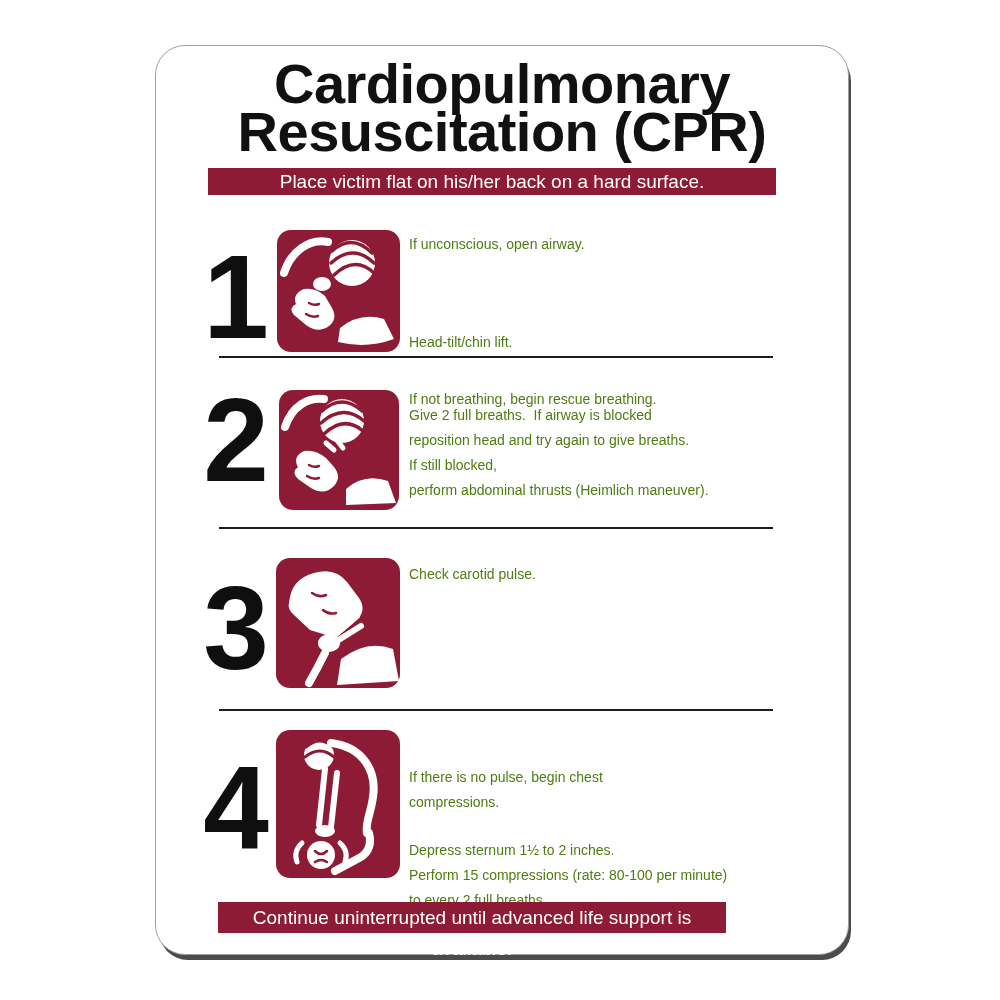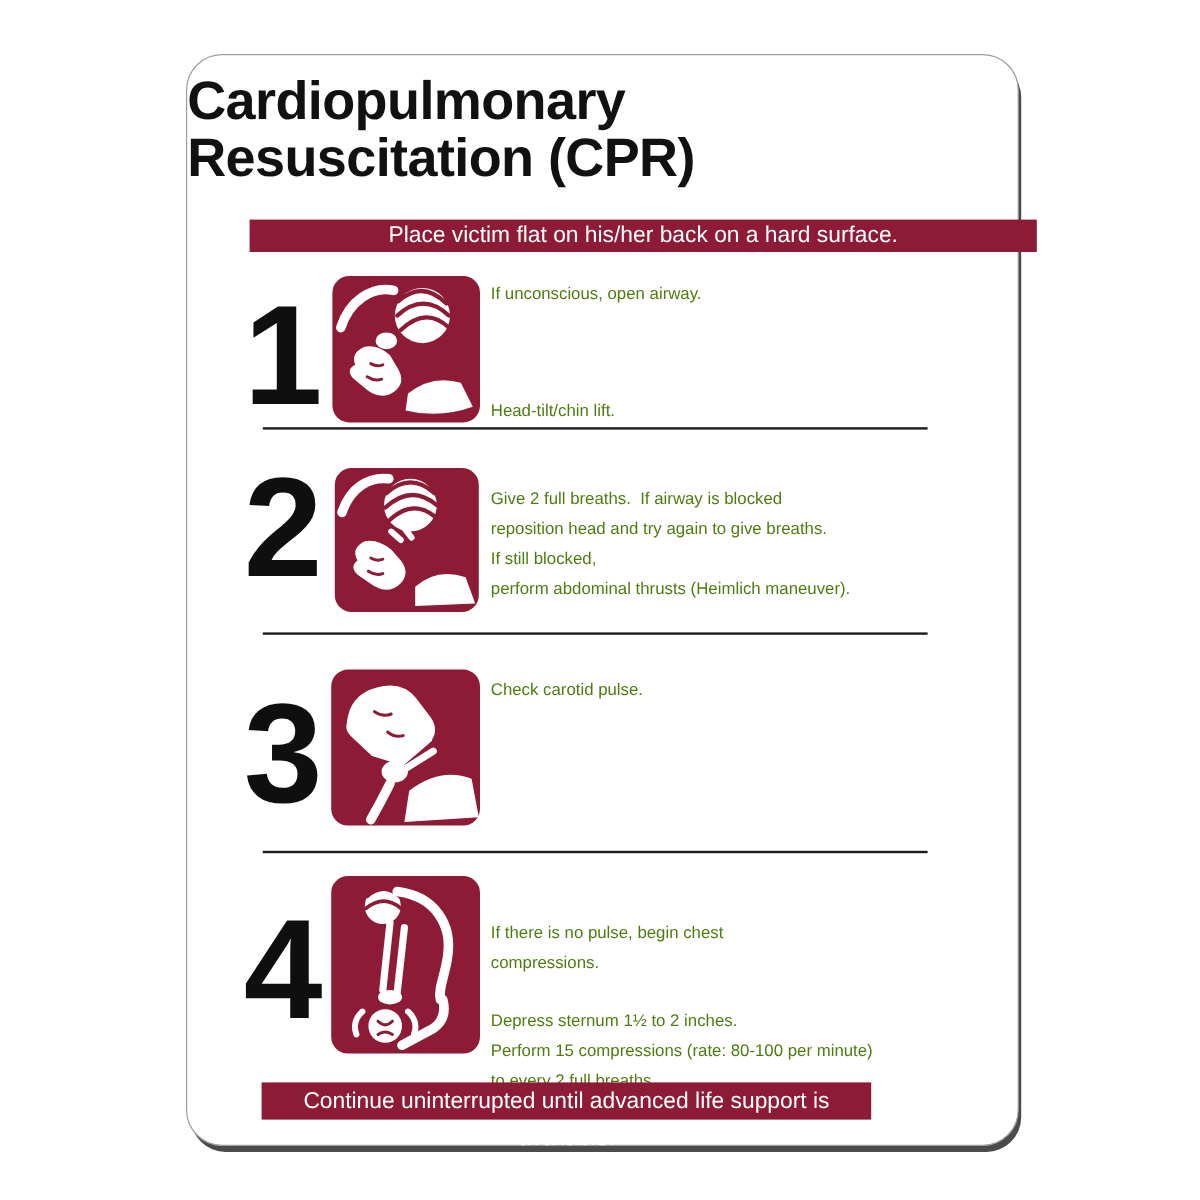--- a/index.html
+++ b/index.html
@@ -11,28 +11,28 @@
     position:relative;width:1000px;height:1000px;background:#ffffff;overflow:hidden;
     font-family:"Liberation Sans",sans-serif;color:var(--ink);
   }
   .card{
     position:absolute;left:155px;top:45px;width:692px;height:908px;
     background:#ffffff;border:1px solid #9e9e9e;border-radius:30px;
     box-shadow:3px 6px 0 -1px #4b4b4b;
   }
   .title{
     position:absolute;left:0;top:14px;width:100%;
-    font-size:45px;font-weight:bold;line-height:48px;
+    text-align:center;font-size:56px;font-weight:bold;line-height:48px;
     white-space:pre-line;letter-spacing:-0.5px;color:#111;
   }
   .banner{
     position:absolute;background:var(--maroon);color:#ffffff;
     text-align:center;font-size:19px;
   }
-  .banner-top{left:52px;top:137px;width:656px;height:27px;line-height:27px;}
+  .banner-top{left:52px;top:122px;width:568px;height:27px;line-height:27px;}
   .banner-bottom{left:62px;top:856px;width:508px;height:31px;line-height:31px;}
   .step-number{
     position:absolute;left:38px;width:84px;text-align:center;
     font-size:118px;font-weight:bold;line-height:1;color:#0f0f0f;
   }
   .illus{position:absolute;display:block;}
   .illus .bg{fill:var(--maroon);}
   .illus .w{fill:#ffffff;stroke:none;}
   .illus .ws{fill:none;stroke:#ffffff;stroke-linecap:round;stroke-linejoin:round;}
   .illus .ms{fill:none;stroke:var(--maroon);stroke-linecap:round;stroke-linejoin:round;}
@@ -75,20 +75,21 @@
     <svg class="illus" style="left:122px;top:343px;" width="122" height="122" viewBox="0 0 122 122">
       <rect class="bg" x="1" y="1" width="120" height="120" rx="14"></rect>
       <path class="ws" stroke-width="8" d="M7 38 C14 17 30 8 46 10"></path>
       <circle class="w" cx="64" cy="32" r="22"></circle>
       <path class="ms" stroke-width="3.5" d="M44 22 Q64 4 84 22 M43 34 Q65 14 86 32 M46 45 Q66 26 85 42"></path>
       <path class="ws" stroke-width="5" d="M48 54 l8 7 M58 50 l7 9"></path>
       <path class="w" d="M26 62 q-12 6 -6 16 q-7 5 0 12 l13 9 q13 8 23 -2 q8 -9 0 -19 l-8 -9 q-11 -9 -22 -7 z"></path>
       <path class="ms" stroke-width="2.5" d="M31 76 q5 3 10 1 M29 87 q6 4 12 2"></path>
       <path class="w" d="M68 100 q18 -16 42 -8 l8 22 l-50 2 z"></path>
     </svg>
+    <div class="step-text" style="top:341px;">If not breathing, begin rescue breathing.</div>
     <div class="step-text" style="top:357px;">Give 2 full breaths.  If airway is blocked
 reposition head and try again to give breaths.
 If still blocked,
 perform abdominal thrusts (Heimlich maneuver).</div>
 
     <div class="divider" style="top:481px;"></div>
 
     <div class="step-number" style="top:523px;">3</div>
     <svg class="illus" style="left:119px;top:511px;" width="126" height="132" viewBox="0 0 126 132">
       <rect class="bg" x="1" y="1" width="124" height="130" rx="14"></rect>

